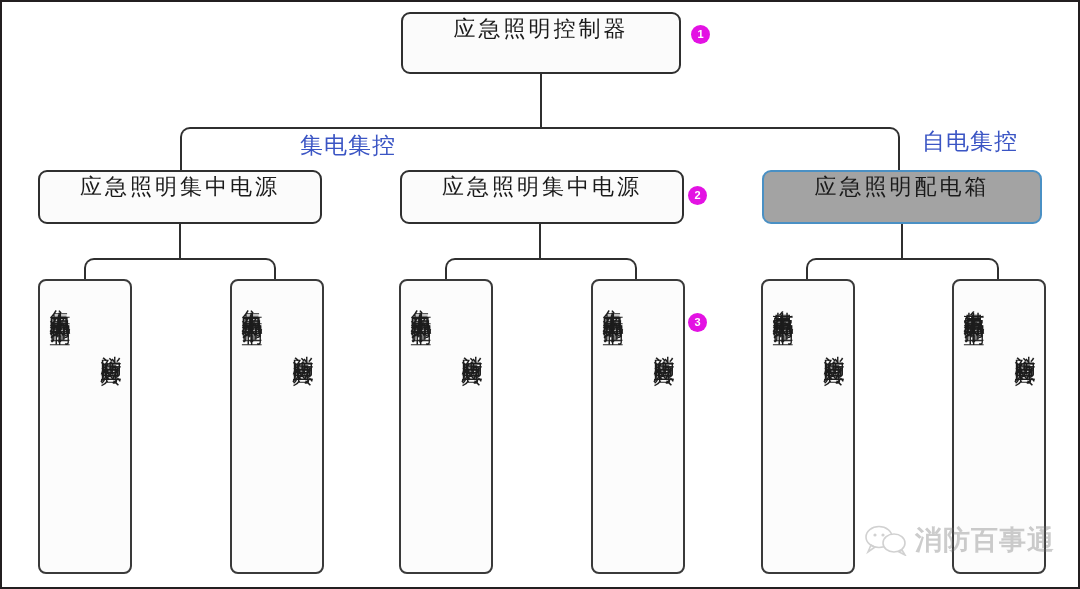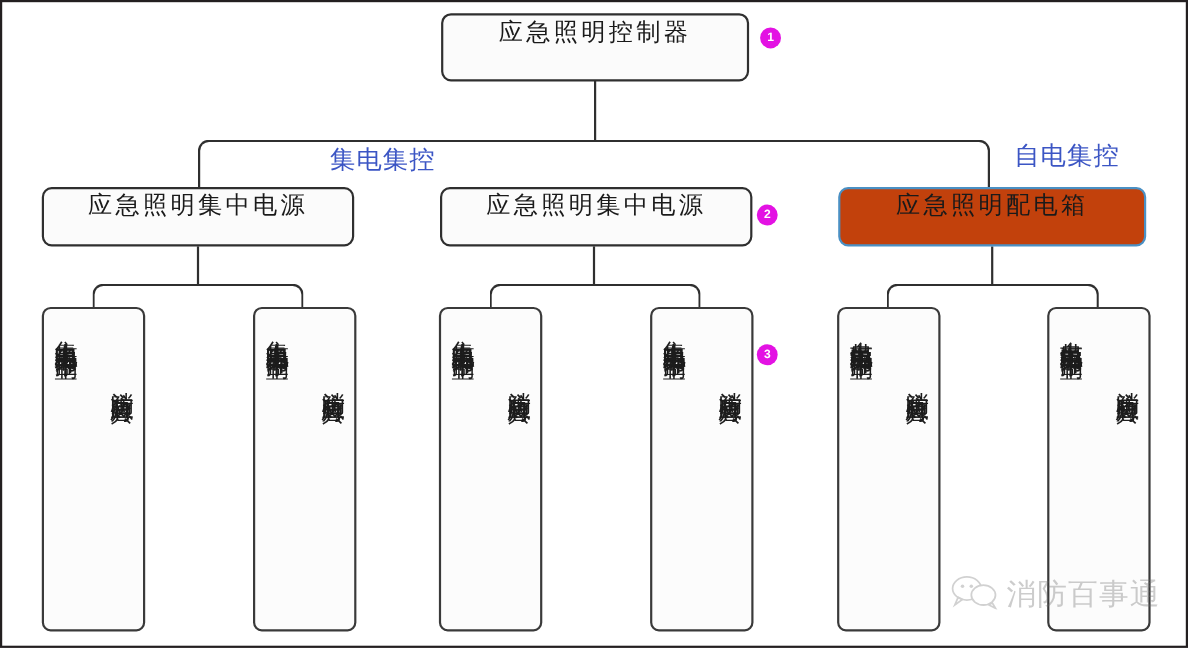--- a/index.html
+++ b/index.html
@@ -33,21 +33,21 @@
     color: #1a1a1a;
   }
   .node.level1, .node.level2 {
     font-size: 22px;
     letter-spacing: 3px;
     font-family: "Liberation Serif", "DejaVu Serif", serif;
   }
   .node.highlight {
     border-color: #4a90c4;
     border-width: 2px;
-    background: #c2410c;
+    background: #a3a3a3;
   }
   
   .leaf {
     position: absolute;
     box-sizing: border-box;
     background: #fcfcfc;
     border: 2px solid #3a3a3a;
     border-radius: 8px;
     overflow: hidden;
   }
@@ -110,24 +110,25 @@
     line-height: 19px;
     text-align: center;
     font-weight: bold;
   }
   
   #watermark {
     position: absolute;
     left: 862px;
     top: 520px;
     display: flex;
-    align-items: flex-start;
+    align-items: center;
     gap: 7px;
     opacity: 0.34;
     pointer-events: none;
+    font-weight: bold;
   }
   #watermark .wm-text {
     font-family: "Liberation Sans", "DejaVu Sans", sans-serif;
     font-size: 27px;
     color: #6b6b6b;
     letter-spacing: 1px;
   }
 </style>
 </head>
 <body>

